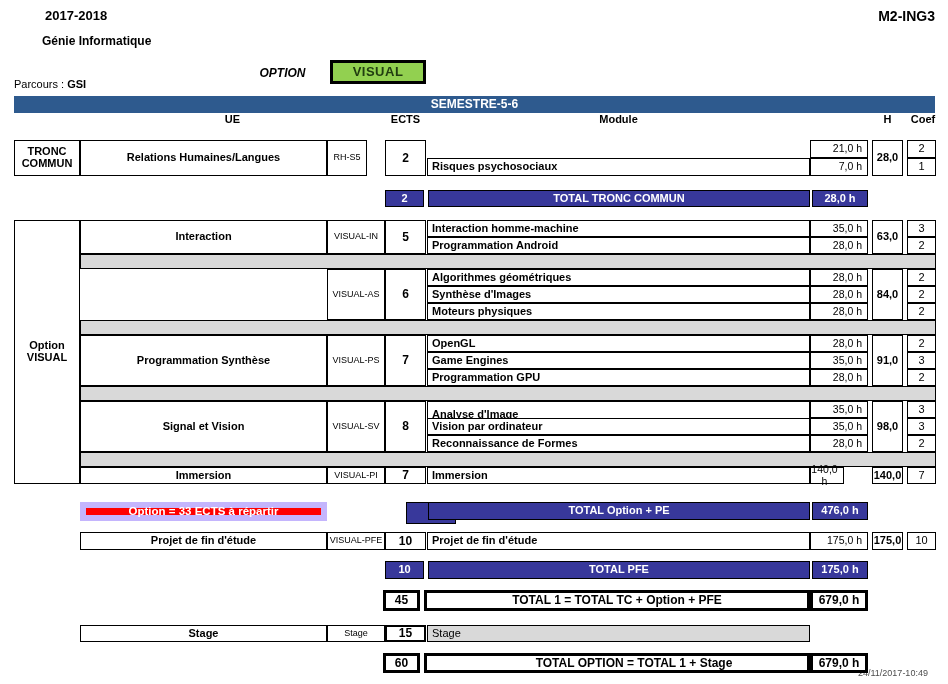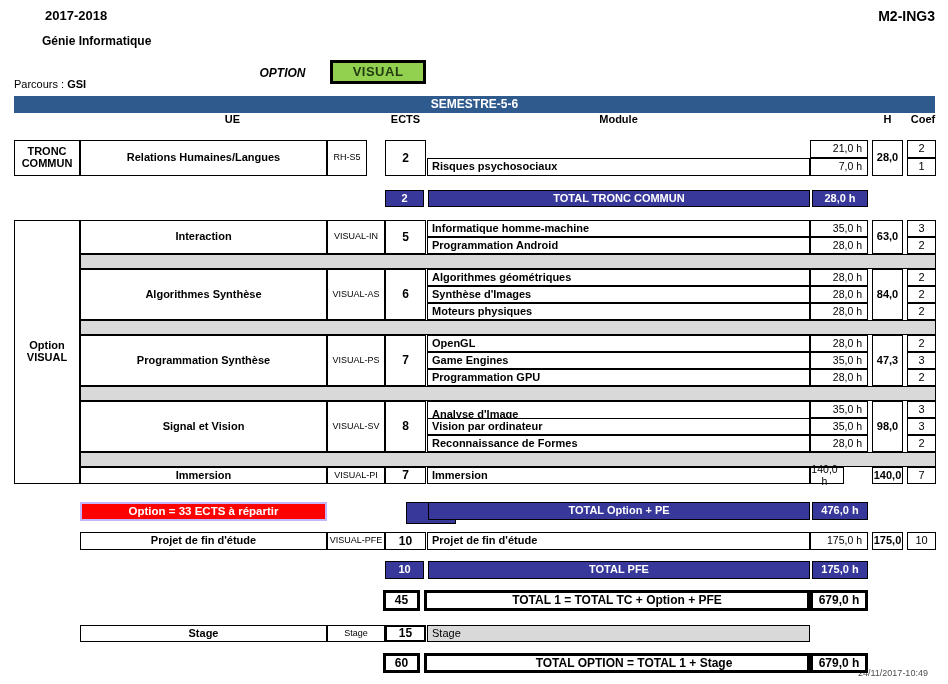--- a/index.html
+++ b/index.html
@@ -11,21 +11,21 @@
         font-size:11px;font-weight:bold;line-height:1.08;}
   .code-cell{font-size:9px;font-weight:normal;}
   .module-name{justify-content:flex-start;text-align:left;padding-left:4px;}
   .hours-cell{justify-content:flex-end;padding-right:5px;font-weight:normal;font-size:10.5px;}
   .coef-cell{font-weight:normal;}
   .navy{background:var(--navy,#38389B);color:#fff;border:1.6px solid #000;}
   .grayband{background:var(--gray,#D9D9D9);border:1px solid #000;}
   .graycell{background:var(--gray,#D9D9D9);}
   .headerbar{background:var(--header_blue,#2E5A8E);color:#fff;border:none;font-size:12px;}
   .greenbox{background:var(--green,#92D050);border:3px solid #000;color:#213d10;font-size:13px;letter-spacing:.5px;}
-  .redbox{background:var(--red,#FF0000);color:#fff;border:2px solid #c4b5fd;font-size:11.5px;}
+  .redbox{background:var(--red,#FF0000);color:#fff;border:6px solid #c4b5fd;font-size:11.5px;}
   .thick{border-width:3px;font-size:12px;}
   .collabel{position:absolute;font-size:11px;font-weight:bold;box-sizing:border-box;}
   .meta{position:absolute;font-weight:bold;}
   .ts{position:absolute;font-size:9px;color:#4d4d4d;z-index:0;font-weight:normal;}
   .z1{z-index:1;}
 </style>
 </head>
 <body>
 
 <div class="page">
@@ -63,30 +63,29 @@
 
   <div class="cell navy" style="left:385px;top:190px;width:39px;height:17px;">2</div>
   <div class="cell navy" style="left:428px;top:190px;width:382px;height:17px;">TOTAL TRONC COMMUN</div>
   <div class="cell navy" style="left:812px;top:190px;width:56px;height:17px;">28,0 h</div>
 
   <div class="cell" style="left:14px;top:220px;width:66px;height:264px;">Option VISUAL</div>
 
   <div class="cell" style="left:80px;top:220px;width:247px;height:34px;">Interaction</div>
   <div class="cell code-cell" style="left:327px;top:220px;width:58px;height:34px;">VISUAL-IN</div>
   <div class="cell" style="left:385px;top:220px;width:41px;height:34px;font-size:12px;">5</div>
-  <div class="cell module-name" style="left:427px;top:220px;width:383px;height:17px;">Informatique homme-machine</div>
+  <div class="cell module-name" style="left:427px;top:220px;width:383px;height:17px;">Interaction homme-machine</div>
   <div class="cell hours-cell" style="left:810px;top:220px;width:58px;height:17px;">35,0 h</div>
   <div class="cell module-name" style="left:427px;top:237px;width:383px;height:17px;">Programmation Android</div>
   <div class="cell hours-cell" style="left:810px;top:237px;width:58px;height:17px;">28,0 h</div>
   <div class="cell" style="left:872px;top:220px;width:31px;height:34px;">63,0</div>
   <div class="cell coef-cell" style="left:907px;top:220px;width:29px;height:17px;">3</div>
   <div class="cell coef-cell" style="left:907px;top:237px;width:29px;height:17px;">2</div>
   <div class="cell grayband" style="left:80px;top:254px;width:856px;height:15px;"></div>
 
-  <div class="cell" style="left:80px;top:269px;width:247px;height:51px;">Algorithmes Synthèse</div>
   <div class="cell code-cell" style="left:327px;top:269px;width:58px;height:51px;">VISUAL-AS</div>
   <div class="cell" style="left:385px;top:269px;width:41px;height:51px;font-size:12px;">6</div>
   <div class="cell module-name" style="left:427px;top:269px;width:383px;height:17px;">Algorithmes géométriques</div>
   <div class="cell hours-cell" style="left:810px;top:269px;width:58px;height:17px;">28,0 h</div>
   <div class="cell module-name" style="left:427px;top:286px;width:383px;height:17px;">Synthèse d'Images</div>
   <div class="cell hours-cell" style="left:810px;top:286px;width:58px;height:17px;">28,0 h</div>
   <div class="cell module-name" style="left:427px;top:303px;width:383px;height:17px;">Moteurs physiques</div>
   <div class="cell hours-cell" style="left:810px;top:303px;width:58px;height:17px;">28,0 h</div>
   <div class="cell" style="left:872px;top:269px;width:31px;height:51px;">84,0</div>
   <div class="cell coef-cell" style="left:907px;top:269px;width:29px;height:17px;">2</div>
@@ -96,21 +95,21 @@
 
   <div class="cell" style="left:80px;top:335px;width:247px;height:51px;">Programmation Synthèse</div>
   <div class="cell code-cell" style="left:327px;top:335px;width:58px;height:51px;">VISUAL-PS</div>
   <div class="cell" style="left:385px;top:335px;width:41px;height:51px;font-size:12px;">7</div>
   <div class="cell module-name" style="left:427px;top:335px;width:383px;height:17px;">OpenGL</div>
   <div class="cell hours-cell" style="left:810px;top:335px;width:58px;height:17px;">28,0 h</div>
   <div class="cell module-name" style="left:427px;top:352px;width:383px;height:17px;">Game Engines</div>
   <div class="cell hours-cell" style="left:810px;top:352px;width:58px;height:17px;">35,0 h</div>
   <div class="cell module-name" style="left:427px;top:369px;width:383px;height:17px;">Programmation GPU</div>
   <div class="cell hours-cell" style="left:810px;top:369px;width:58px;height:17px;">28,0 h</div>
-  <div class="cell" style="left:872px;top:335px;width:31px;height:51px;">47,3</div>
+  <div class="cell" style="left:872px;top:335px;width:31px;height:51px;">91,0</div>
   <div class="cell coef-cell" style="left:907px;top:335px;width:29px;height:17px;">2</div>
   <div class="cell coef-cell" style="left:907px;top:352px;width:29px;height:17px;">3</div>
   <div class="cell coef-cell" style="left:907px;top:369px;width:29px;height:17px;">2</div>
   <div class="cell grayband" style="left:80px;top:386px;width:856px;height:15px;"></div>
 
   <div class="cell" style="left:80px;top:401px;width:247px;height:51px;">Signal et Vision</div>
   <div class="cell code-cell" style="left:327px;top:401px;width:58px;height:51px;">VISUAL-SV</div>
   <div class="cell" style="left:385px;top:401px;width:41px;height:51px;font-size:12px;">8</div>
   <div class="cell module-name" style="left:427px;top:401px;width:383px;height:27px;">Analyse d'Image</div>
   <div class="cell hours-cell" style="left:810px;top:401px;width:58px;height:17px;">35,0 h</div>

